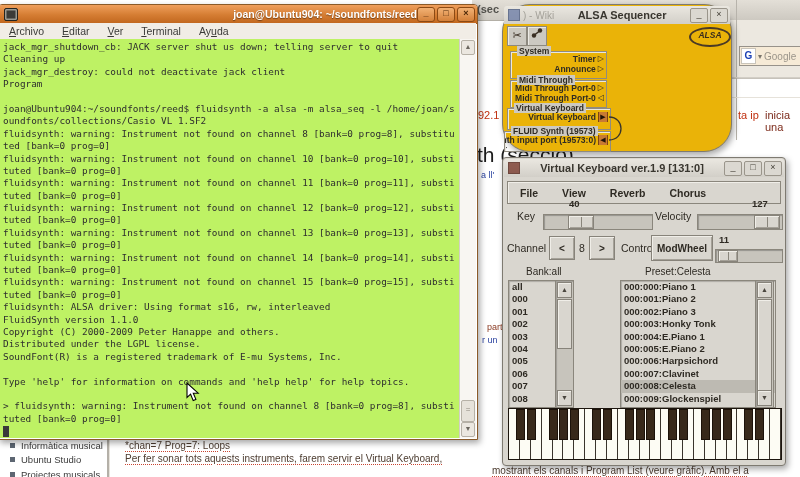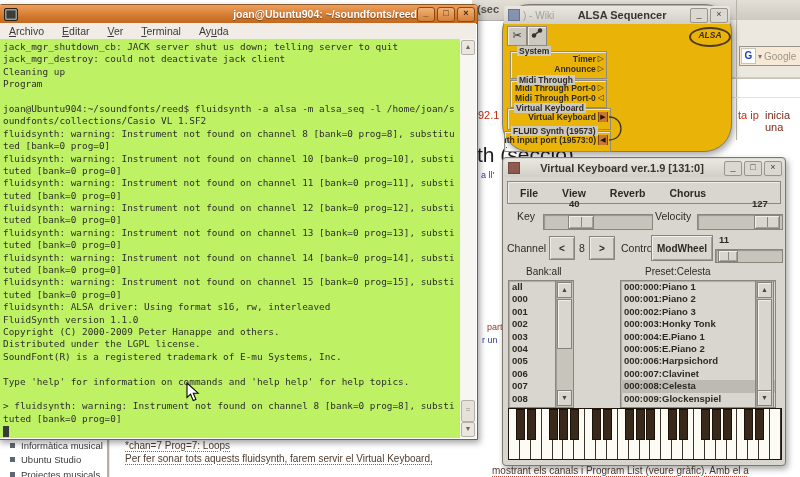--- a/index.html
+++ b/index.html
@@ -143,21 +143,21 @@
         <span class="side-bullet"></span>
         <span class="side-label">Ubuntu Studio</span>
       </div>
       <div class="side-item">
         <span class="side-bullet"></span>
         <span class="side-label">Projectes musicals</span>
       </div>
     </div>
   <div class="abs content-sep"></div>
   <span class="abs wikitext" style="left:125px;top:440px;">*chan=7 Prog=7: Loops</span>
-  <span class="abs wikitext" style="left:125px;top:453px;z-index:1;">Per fer sonar tots aquests fluidsynth, farem servir el Virtual Keyboard,</span>
+  <span class="abs wikitext" style="left:125px;top:453px;z-index:1;">Per fer sonar tots aquests instruments, farem servir el Virtual Keyboard,</span>
   <span class="abs wikitext" style="left:492px;top:465px;z-index:1;">mostrant els canals i Program List (veure gràfic). Amb el a</span>
 
   <div class="abs" id="term-win" style="z-index:5;">
     <div class="term-title">
       <span class="term-icon"></span>
       <span class="ttext">joan@Ubuntu904: ~/soundfonts/reed</span>
       <span class="tbtn">_</span>
       <span class="tbtn">□</span>
       <span class="tbtn">×</span>
     </div>
@@ -165,22 +165,22 @@
 
     <span class="term-menuitem"><span></span><span class="u">A</span><span>rchivo</span></span>
         <span class="term-menuitem"><span></span><span class="u">E</span><span>ditar</span></span>
         <span class="term-menuitem"><span></span><span class="u">V</span><span>er</span></span>
         <span class="term-menuitem"><span></span><span class="u">T</span><span>erminal</span></span>
         <span class="term-menuitem"><span>Ay</span><span class="u">u</span><span>da</span></span>
       </div>
     <div id="term-body">
 
     <div class="tline">jack_mgr_shutdown_cb: JACK server shut us down; telling server to quit</div>
+        <div class="tline">Cleaning up</div>
         <div class="tline">jack_mgr_destroy: could not deactivate jack client</div>
-        <div class="tline">Cleaning up</div>
         <div class="tline">Program</div>
         <div class="tline"></div>
         <div class="tline">joan@Ubuntu904:~/soundfonts/reed$ fluidsynth -a alsa -m alsa_seq -l /home/joan/s</div>
         <div class="tline">oundfonts/collections/Casio VL 1.SF2</div>
         <div class="tline">fluidsynth: warning: Instrument not found on channel 8 [bank=0 prog=8], substitu</div>
         <div class="tline">ted [bank=0 prog=0]</div>
         <div class="tline">fluidsynth: warning: Instrument not found on channel 10 [bank=0 prog=10], substi</div>
         <div class="tline">tuted [bank=0 prog=0]</div>
         <div class="tline">fluidsynth: warning: Instrument not found on channel 11 [bank=0 prog=11], substi</div>
         <div class="tline">tuted [bank=0 prog=0]</div>

